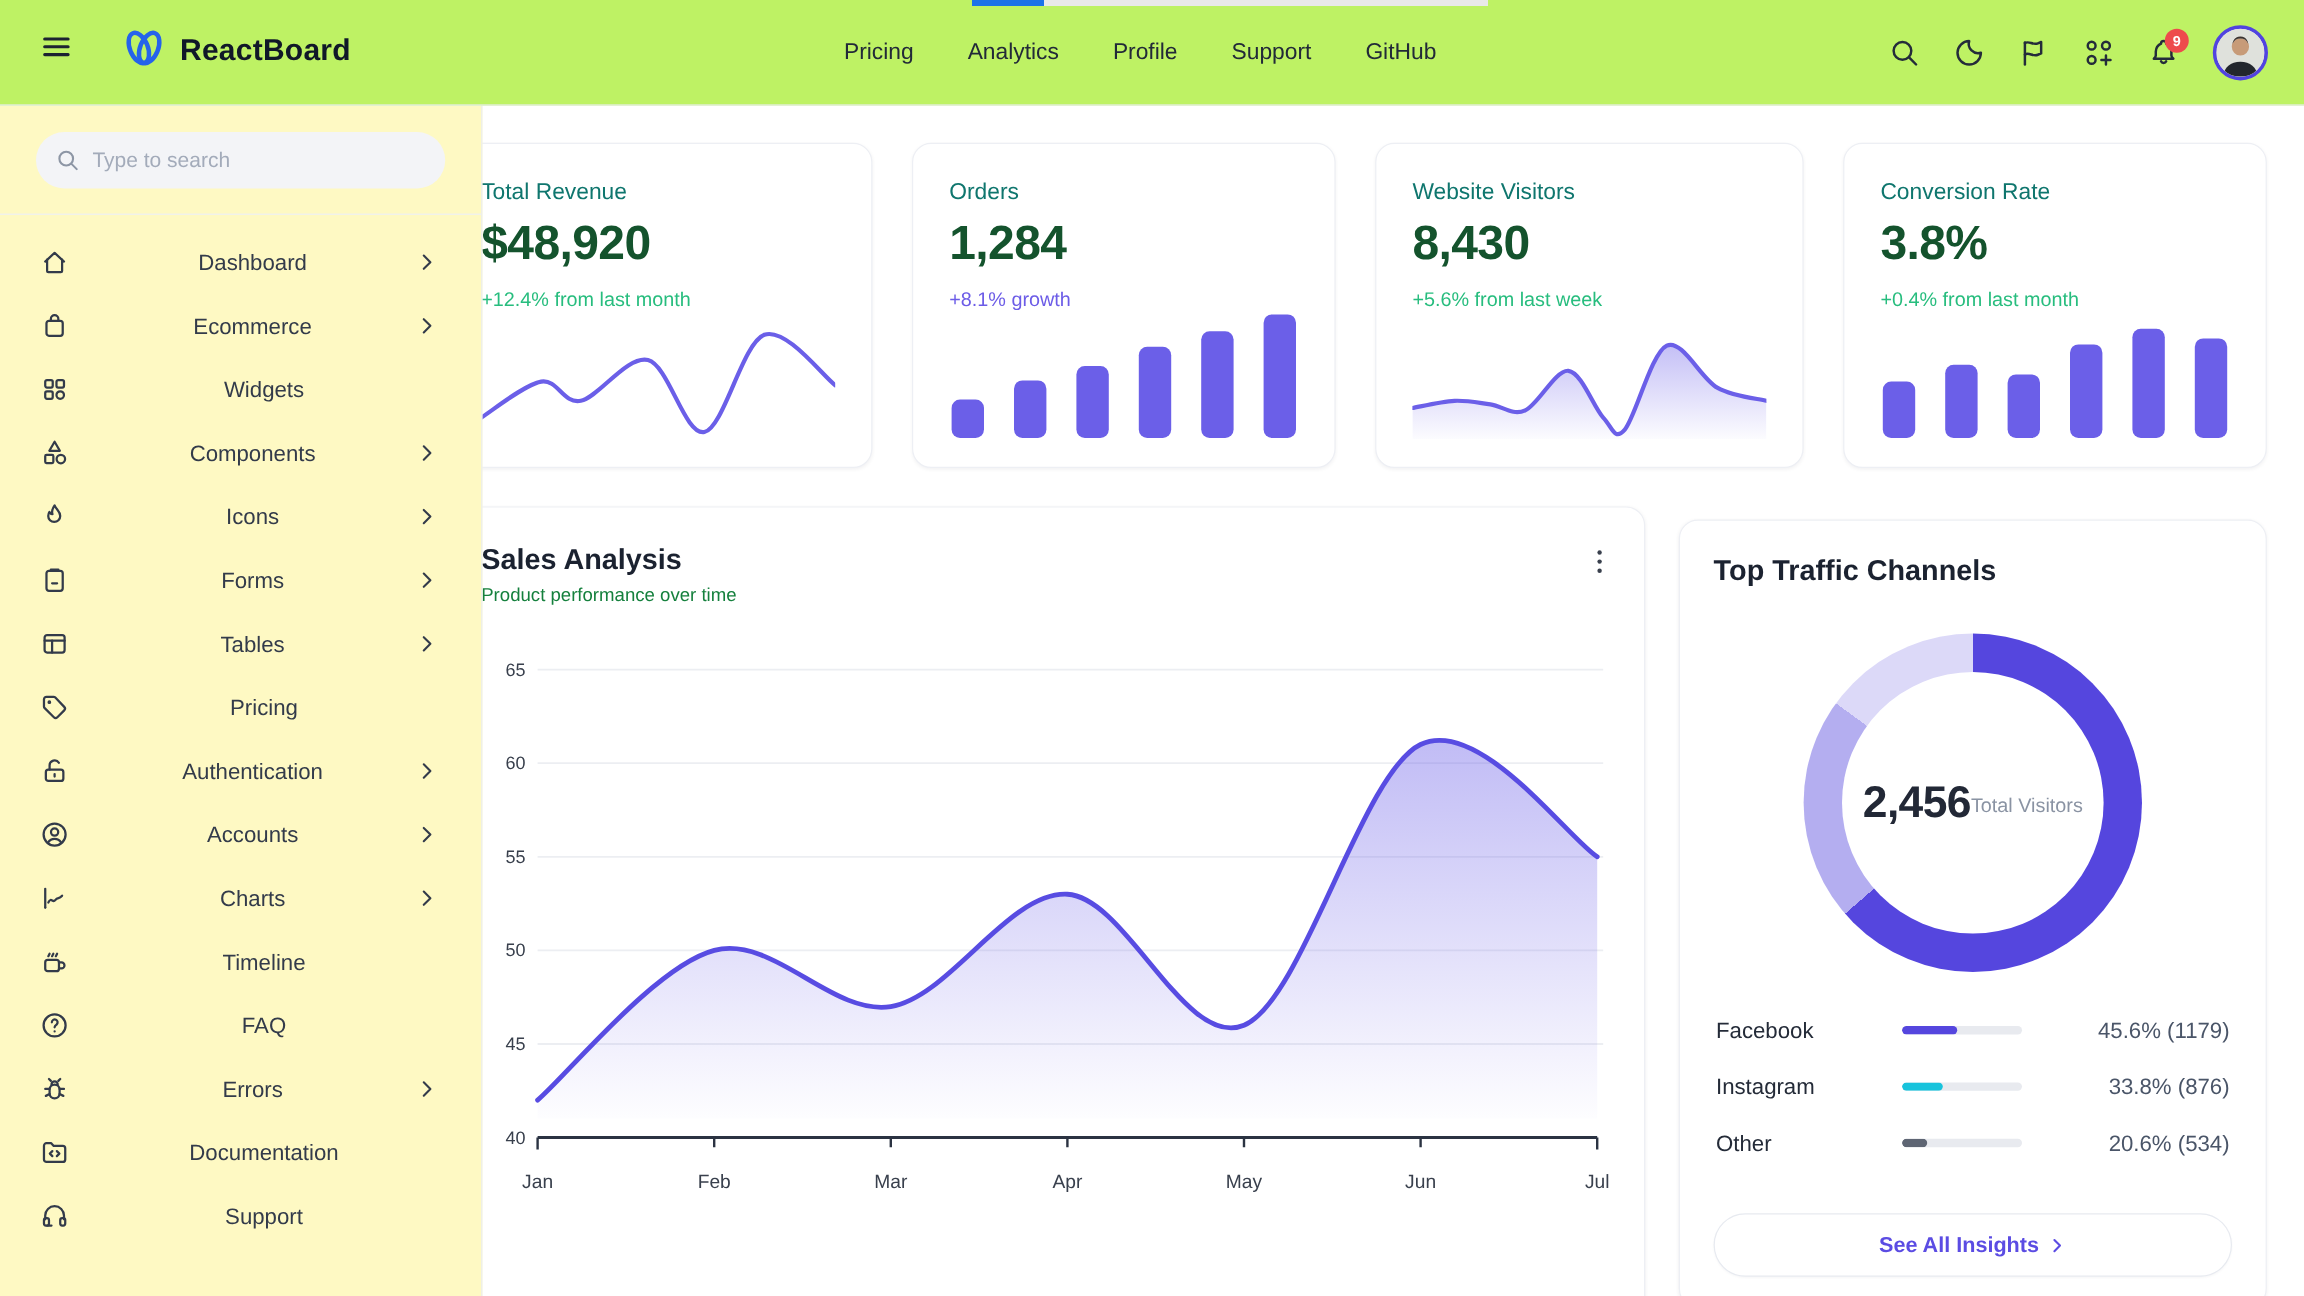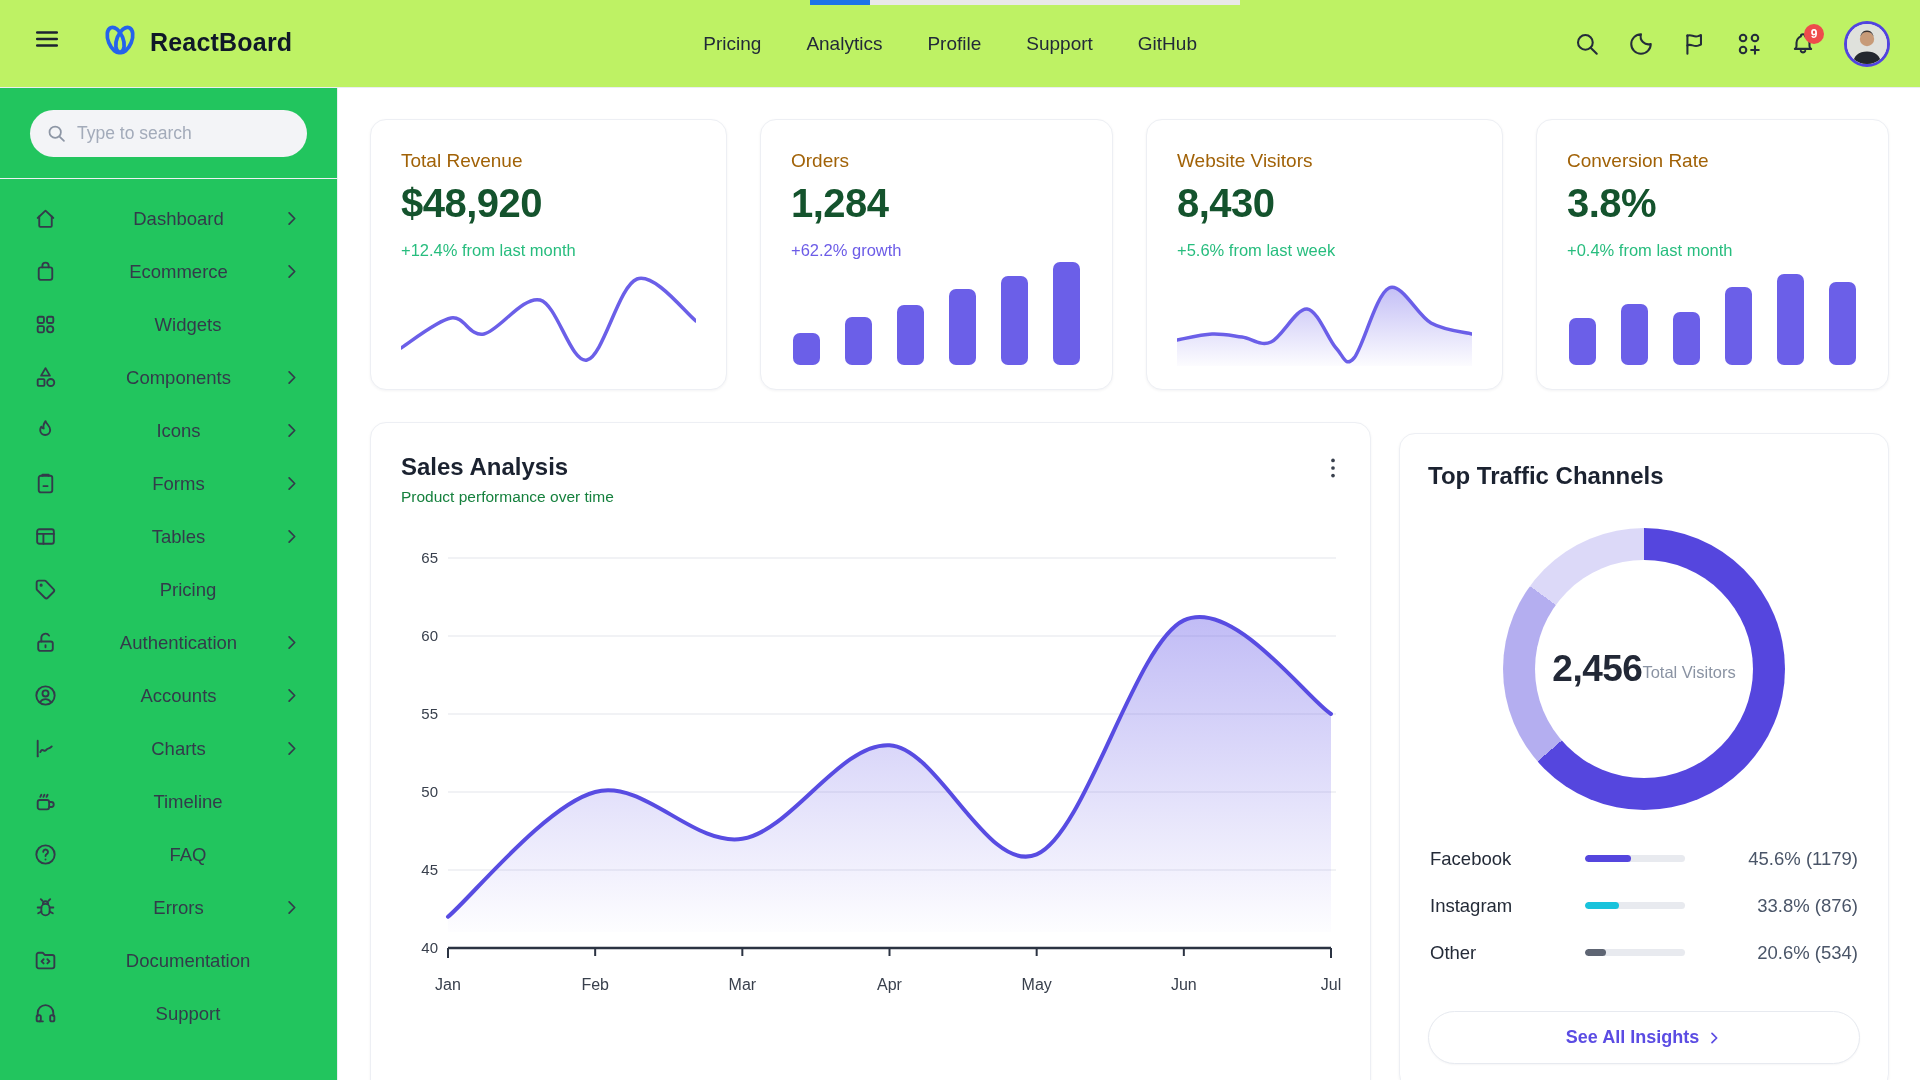--- a/index.html
+++ b/index.html
@@ -25,21 +25,21 @@
   .icon-btn svg { width:100%; height:100%; }
   .bell-wrap { position:relative; }
   .badge { position:absolute; top:-7px; right:-8px; min-width:20px; height:20px; padding:0 4px;
     background:#ee4b4c; border-radius:10px; color:#fff; font-size:12px; font-weight:700;
     display:flex; align-items:center; justify-content:center; }
   .avatar { width:46px; height:46px; border-radius:50%; border:3px solid #5143e0; overflow:hidden;
     background:#e8e5e0; cursor:pointer; }
   .avatar svg { width:100%; height:100%; display:block; }
 
   
-  .sidebar { position:absolute; top:88px; left:0; bottom:0; width:338px; background:#22c55e;
+  .sidebar { position:absolute; top:88px; left:0; bottom:0; width:402px; background:#fef9c3;
     border-right:1px solid #eaedf2; z-index:5; }
   .search-wrap { height:91px; display:flex; align-items:center; padding:0 30px; border-bottom:1px solid #eef0f4; }
   .search { flex:1; height:47px; background:#f3f4f7; border-radius:24px; display:flex; align-items:center;
     padding:0 16px; gap:10px; }
   .search svg { width:21px; height:21px; color:#8d96a5; flex:none; }
   .search input { border:none; background:transparent; outline:none; font-size:17.5px; color:#3a4352;
     width:100%; font-family:"Liberation Sans", sans-serif; }
   .search input::placeholder { color:#a3abba; }
   .menu { padding:13px 0; }
   .mitem { height:53px; display:flex; align-items:center; padding:0 36px 0 33px; cursor:pointer; }
@@ -49,21 +49,21 @@
   .mitem .chev { width:19px; height:19px; color:#333b4a; }
   .mitem .chev svg { width:100%; height:100%; }
 
   
   .main { position:absolute; left:338px; top:88px; right:0; bottom:0; overflow:hidden;
     padding:31px 31px 0 32px; background:#fff; }
   .card { background:#fff; border:1px solid #edeff4; border-radius:16px;
     box-shadow:0 1px 3px rgba(16,24,40,.05); }
   .stats { display:grid; grid-template-columns:repeat(4,1fr); gap:33px; }
   .stat { height:271px; padding:30px 30px 24px; display:flex; flex-direction:column; }
-  .stat .slbl { font-size:19px; color:#a16207; }
+  .stat .slbl { font-size:19px; color:#0f766e; }
   .stat .sval { font-size:40px; font-weight:700; color:#14532d; margin-top:9px; letter-spacing:-.5px; }
   .stat .schg { font-size:16.5px; margin-top:15px; }
   .stat .schart { margin-top:auto; height:106px; }
   .bars { height:106px; display:flex; justify-content:space-between; align-items:flex-end; padding:0 2px; }
   .bars .bar { width:27px; background:#6b5fe8; border-radius:7px; }
 
   .bottom { display:grid; grid-template-columns:1001px 490px; gap:28px; margin-top:32px; }
   .sales { height:700px; padding:30px; position:relative; }
   .card h2 { font-size:24px; font-weight:600; color:#1b2230; }
   .sales .sub { font-size:15.5px; color:#15803d; margin-top:7px; }
@@ -338,21 +338,21 @@
         <div class="slbl">Total Revenue</div>
         <div class="sval">$48,920</div>
         <div class="schg" style="color: rgb(39, 189, 126);">+12.4% from last month</div>
         <div class="schart"><svg width="295" height="106" viewBox="0 0 295 106" preserveAspectRatio="none">
       <path d="M0,88C8.3,83.0 36.2,60.3 50,58C63.8,55.7 68.2,77.0 83,74C97.8,71.0 121.8,35.7 139,40C156.2,44.3 169.8,103.5 186,100C202.2,96.5 217.8,25.5 236,19C254.2,12.5 285.2,54.0 295,61" fill="none" stroke="#6B5FE8" stroke-width="3.5" stroke-linecap="round"></path>
           </svg></div>
       </div>
       <div class="card stat">
         <div class="slbl">Orders</div>
         <div class="sval">1,284</div>
-        <div class="schg" style="color: rgb(108, 92, 231);">+62.2% growth</div>
+        <div class="schg" style="color: rgb(108, 92, 231);">+8.1% growth</div>
         <div class="schart bars">
           <div class="bar" style="height: 32px;"></div>
           <div class="bar" style="height: 48px;"></div>
           <div class="bar" style="height: 60px;"></div>
           <div class="bar" style="height: 76px;"></div>
           <div class="bar" style="height: 89px;"></div>
           <div class="bar" style="height: 103px;"></div>
         </div>
       </div>
       <div class="card stat">

